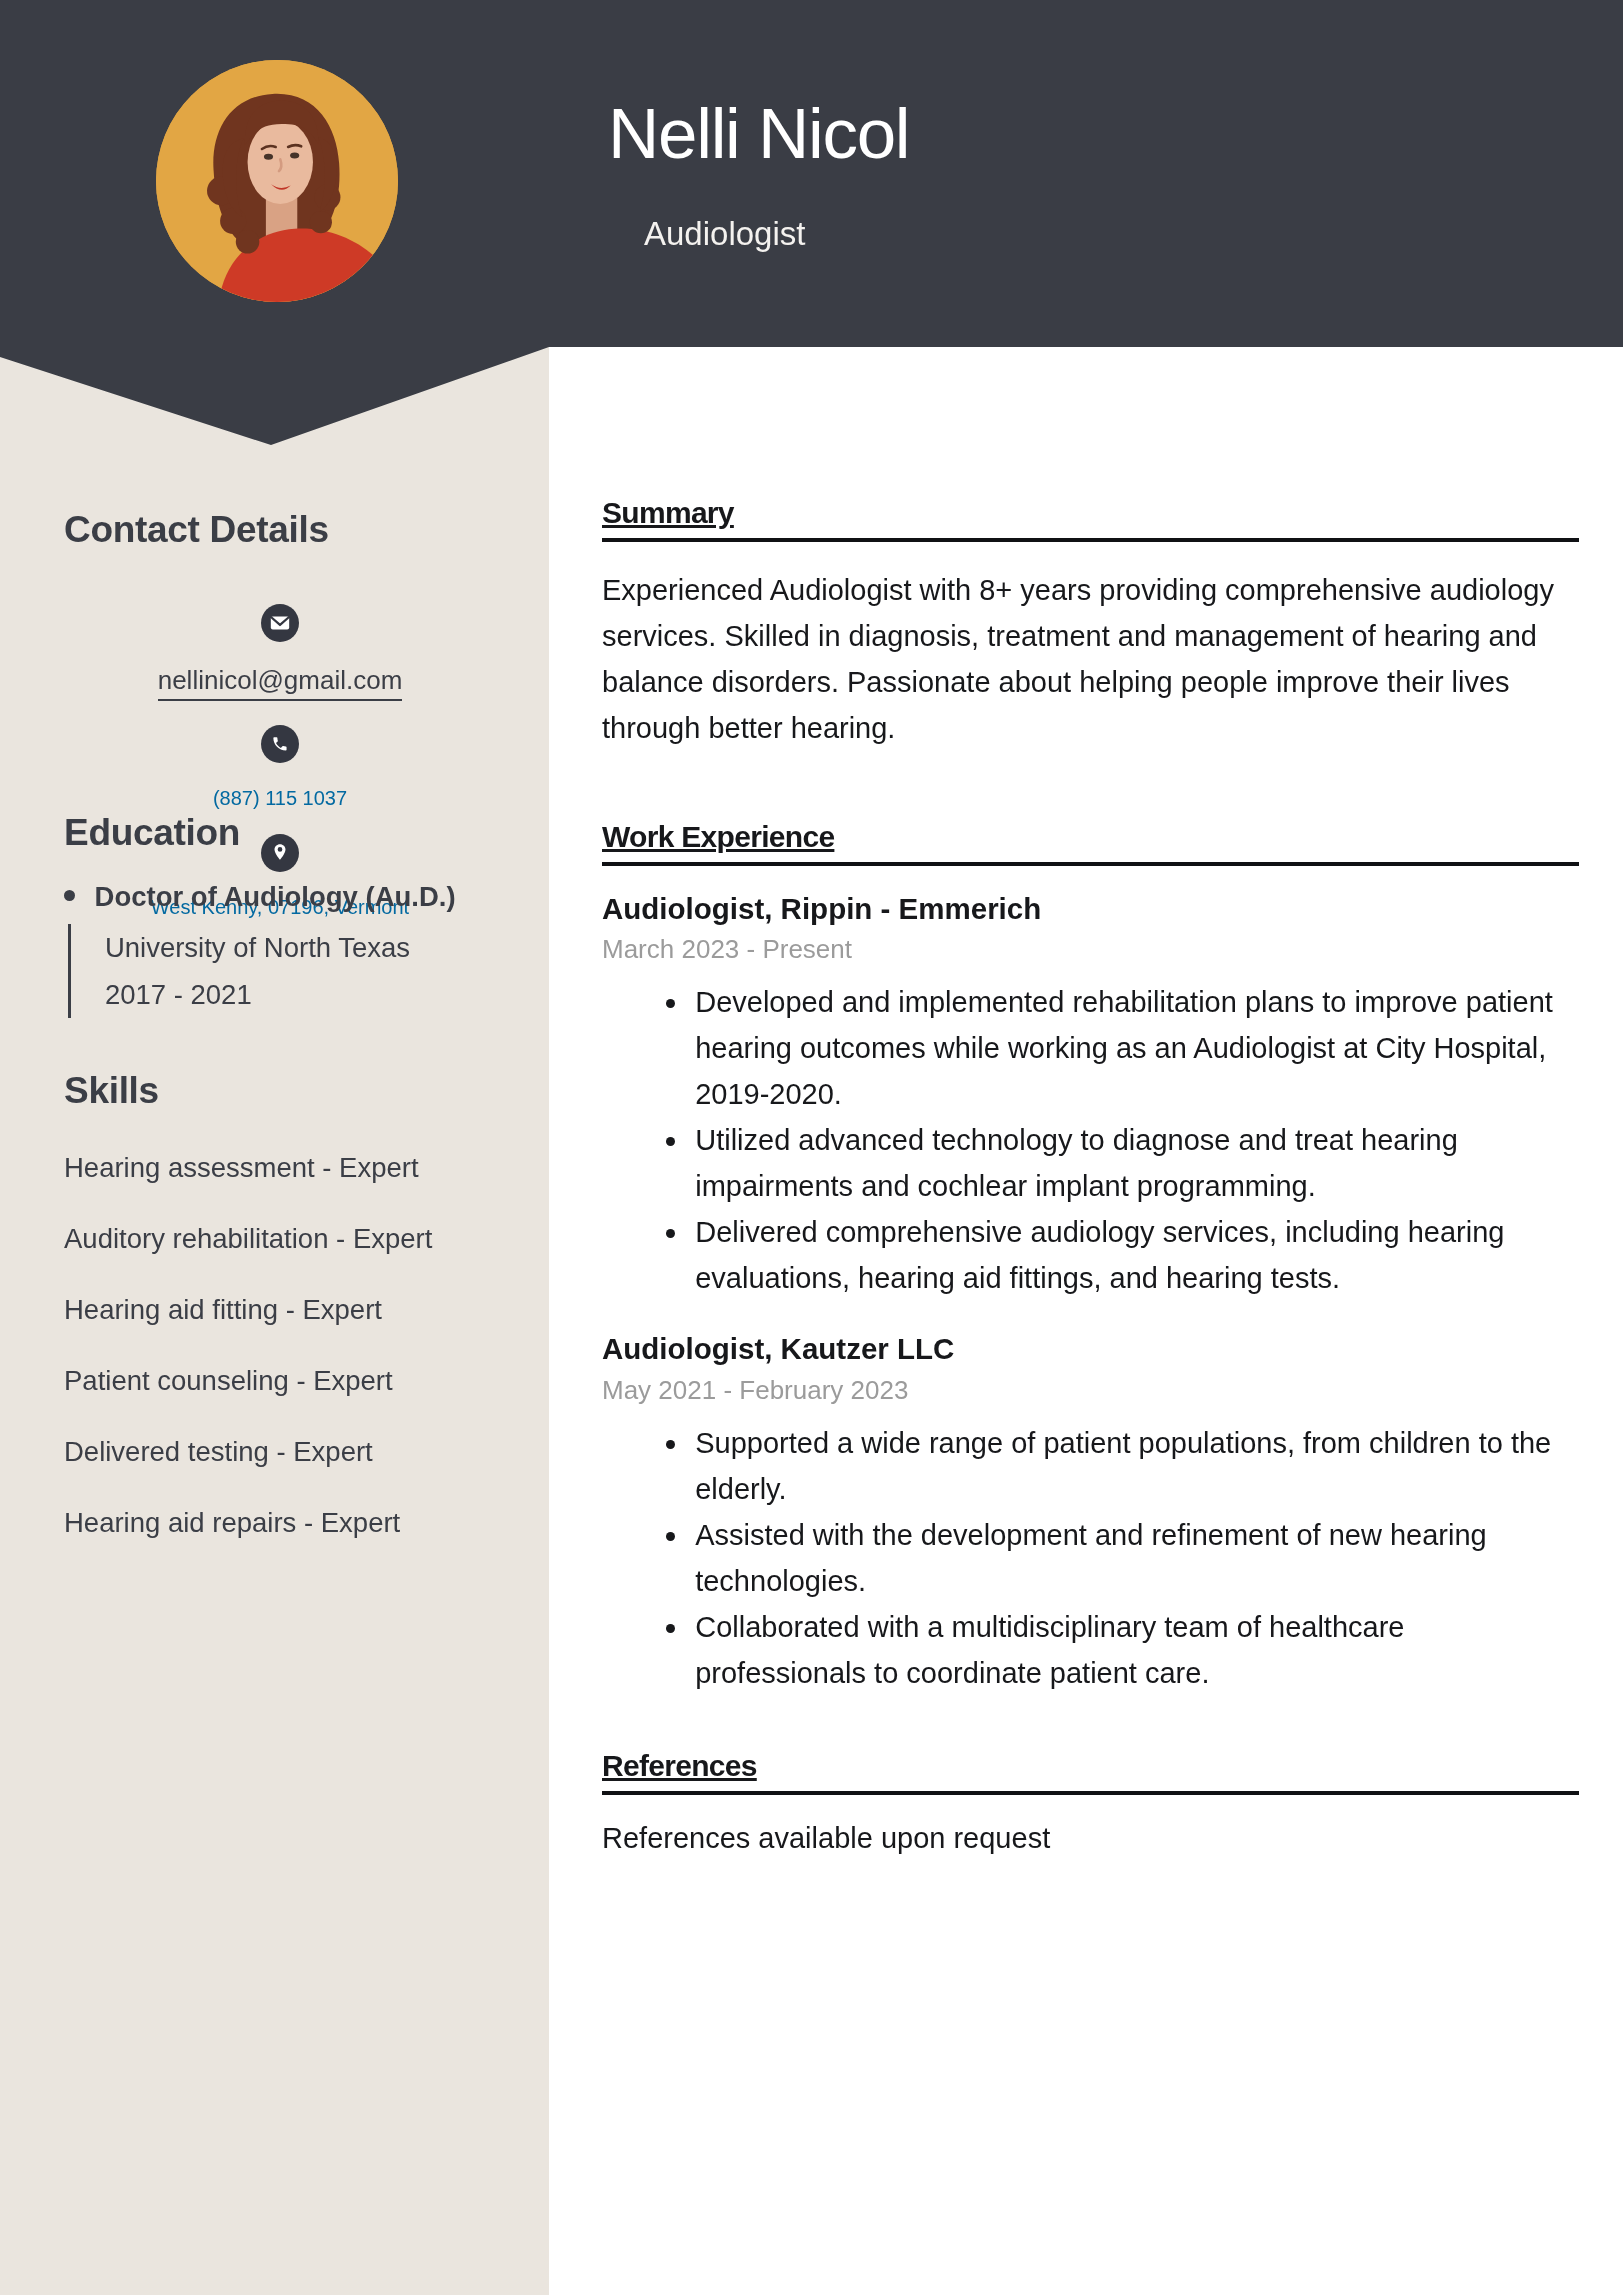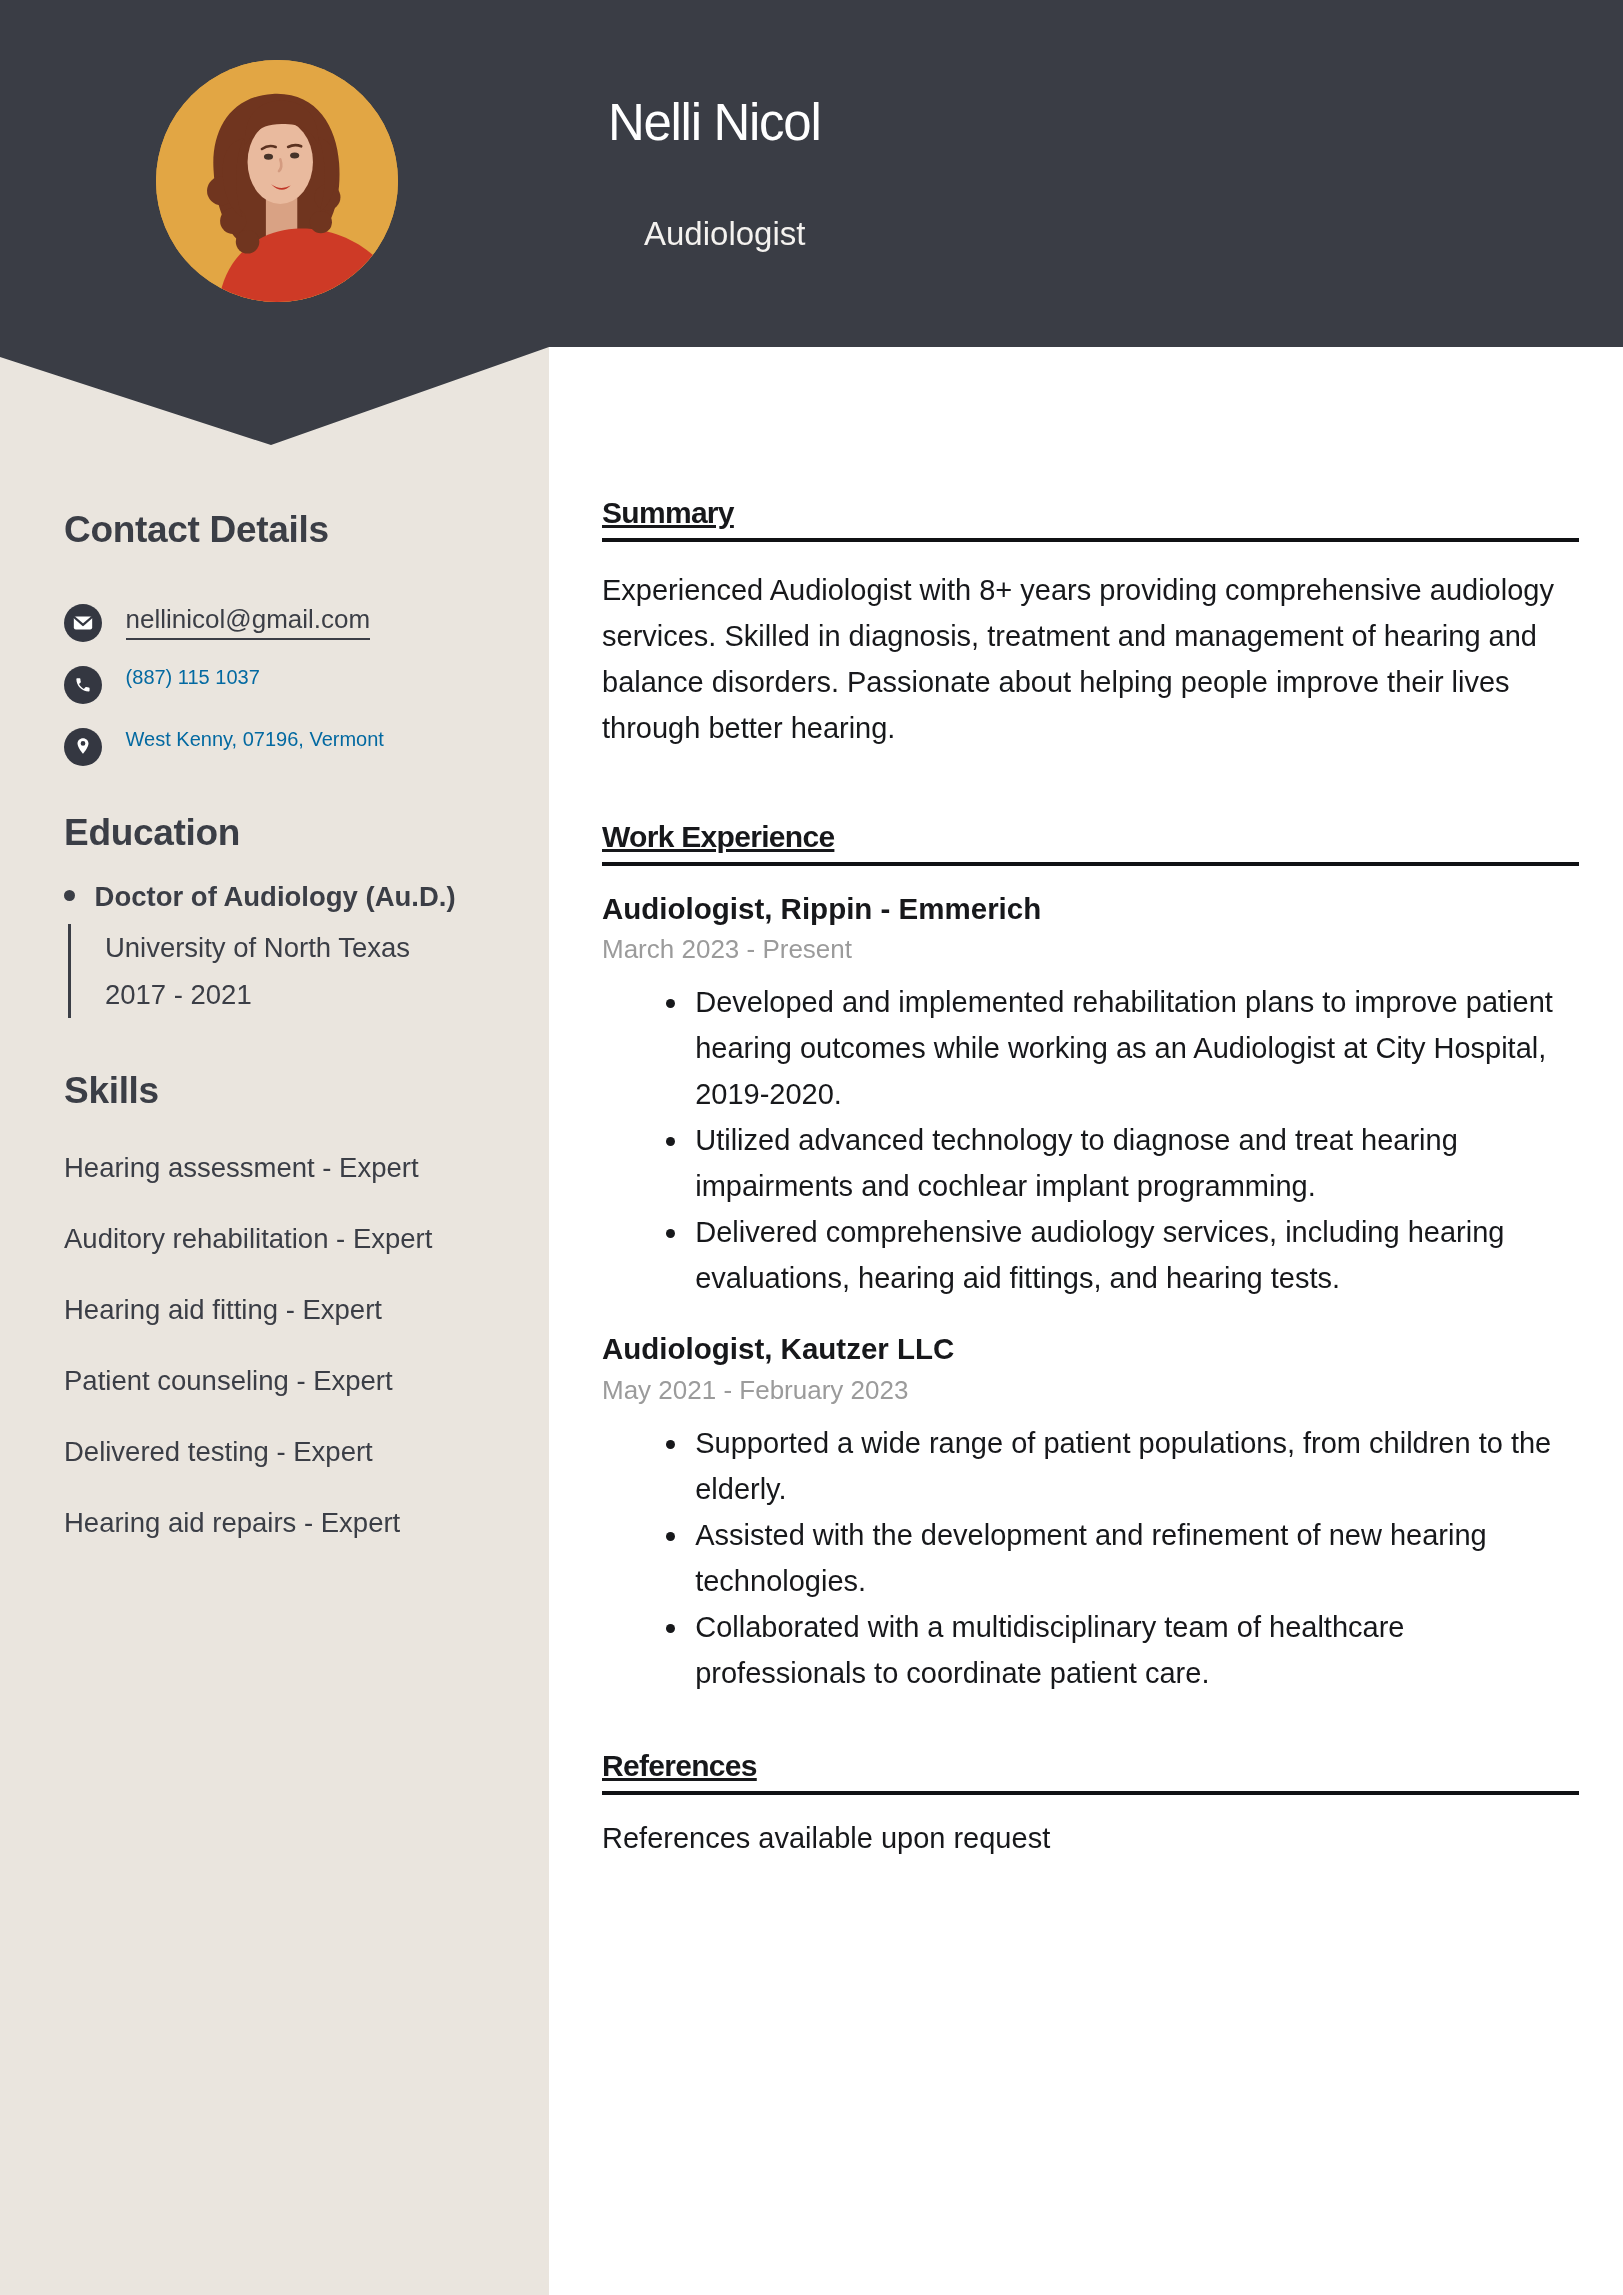--- a/index.html
+++ b/index.html
@@ -29,38 +29,38 @@
   
   .avatar {
     position: absolute; left: 156px; top: 60px;
     width: 242px; height: 242px;
     border-radius: 50%; overflow: hidden;
     background: #E2A644;
   }
 
   .header-name {
     position: absolute; left: 608px; top: 95px;
-    font-size: 51px; line-height: 1.1;
+    font-size: 71px; line-height: 1.1;
     color: #ffffff; font-weight: 400; letter-spacing: -1.3px;
     white-space: nowrap;
   }
   .header-title {
     position: absolute; left: 644px; top: 215px;
     font-size: 33px; color: #F4F2EF; font-weight: 400;
   }
 
   
   .side-section { position: absolute; left: 64px; color: #3B3E46; }
   .side-heading {
     font-size: 37px; font-weight: 700; color: #3B3E46;
     letter-spacing: -0.3px; line-height: 1.15;
   }
   .section-contact { top: 509px; width: 432px; }
   .contact-list { margin-top: 52px; }
-  .contact-row { display: flex; align-items: flex-start; gap: 23.6px; margin-top: 24px; }
+  .contact-row { display: flex; align-items: center; gap: 23.6px; margin-top: 24px; flex-direction: column; }
   .contact-row:first-child { margin-top: 0; }
   .contact-icon { width: 38px; height: 38px; flex: 0 0 38px; }
   .contact-text { font-size: 20px; color: #0369a1; }
   a.contact-link {
     font-size: 26px; color: #3B3E46; text-decoration: none;
     border-bottom: 2px solid #3B3E46; padding-bottom: 3.3px;
   }
 
   .section-education { top: 812px; width: 439px; }
   .edu-degree-row { display: flex; align-items: flex-start; gap: 19.6px; margin-top: 25px; }

